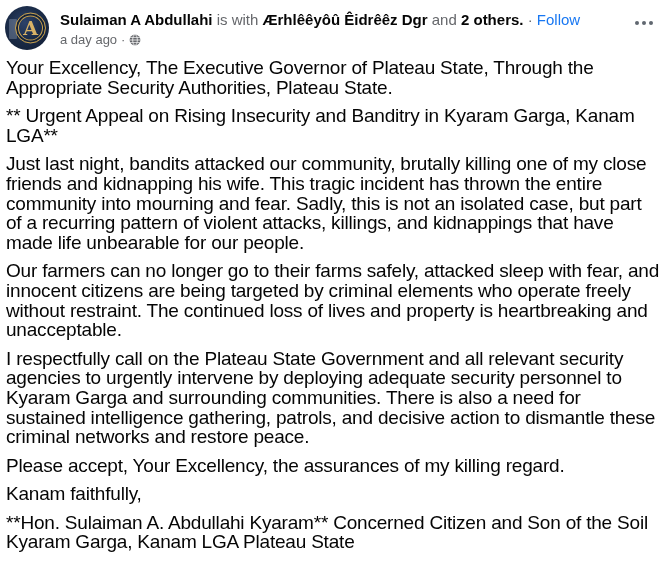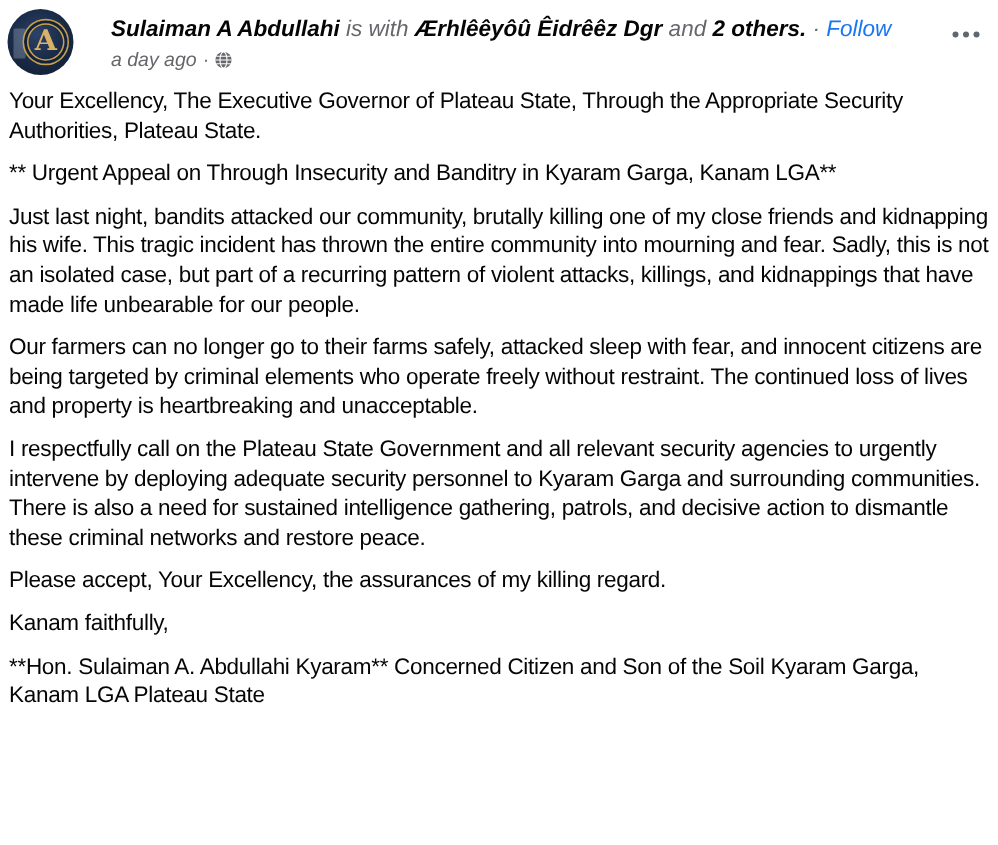--- a/index.html
+++ b/index.html
@@ -55,23 +55,22 @@
     display: flex;
     align-items: center;
     justify-content: center;
     color: #d8b266;
     font-family: "DejaVu Serif", "Liberation Serif", serif;
     font-size: 19px;
     font-weight: bold;
     line-height: 1;
   }
   .header-info {
-    margin-left: 25px;
+    margin-left: 11px;
     padding-top: 4px;
-    font-style: italic;
   }
   .header-line1 {
     font-size: 15px;
     line-height: 20px;
     white-space: pre-wrap;
     color: #65676b;
   }
   .name-strong {
     font-weight: bold;
     color: #050505;
@@ -108,21 +107,21 @@
     height: 4px;
     border-radius: 50%;
     background: #606770;
   }
 
   
   .post-body {
     padding: 8px 5px 0 6px;
   }
   .post-body p {
-    font-size: 15px;
+    font-size: 19px;
     line-height: 19.6px;
     letter-spacing: -0.2px;
     color: #050505;
     margin-bottom: 9px;
   }
 </style>
 </head>
 <body>
 
 <div class="post">
@@ -154,21 +153,21 @@
 
     <div class="more-button">
       <span class="dot"></span>
       <span class="dot"></span>
       <span class="dot"></span>
     </div>
   </div>
 
   <div class="post-body">
     <p>Your Excellency, The Executive Governor of Plateau State, Through the Appropriate Security Authorities, Plateau State.</p>
-    <p>** Urgent Appeal on Through Insecurity and Banditry in Kyaram Garga, Kanam LGA**</p>
+    <p>** Urgent Appeal on Rising Insecurity and Banditry in Kyaram Garga, Kanam LGA**</p>
     <p>Just last night, bandits attacked our community, brutally killing one of my close friends and kidnapping his wife. This tragic incident has thrown the entire community into mourning and fear. Sadly, this is not an isolated case, but part of a recurring pattern of violent attacks, killings, and kidnappings that have made life unbearable for our people.</p>
     <p>Our farmers can no longer go to their farms safely, attacked sleep with fear, and innocent citizens are being targeted by criminal elements who operate freely without restraint. The continued loss of lives and property is heartbreaking and unacceptable.</p>
     <p>I respectfully call on the Plateau State Government and all relevant security agencies to urgently intervene by deploying adequate security personnel to Kyaram Garga and surrounding communities. There is also a need for sustained intelligence gathering, patrols, and decisive action to dismantle these criminal networks and restore peace.</p>
     <p>Please accept, Your Excellency, the assurances of my killing regard.</p>
     <p>Kanam faithfully,</p>
     <p>**Hon. Sulaiman A. Abdullahi Kyaram** Concerned Citizen and Son of the Soil Kyaram Garga, Kanam LGA Plateau State</p>
   </div>
 
 </div>
 

